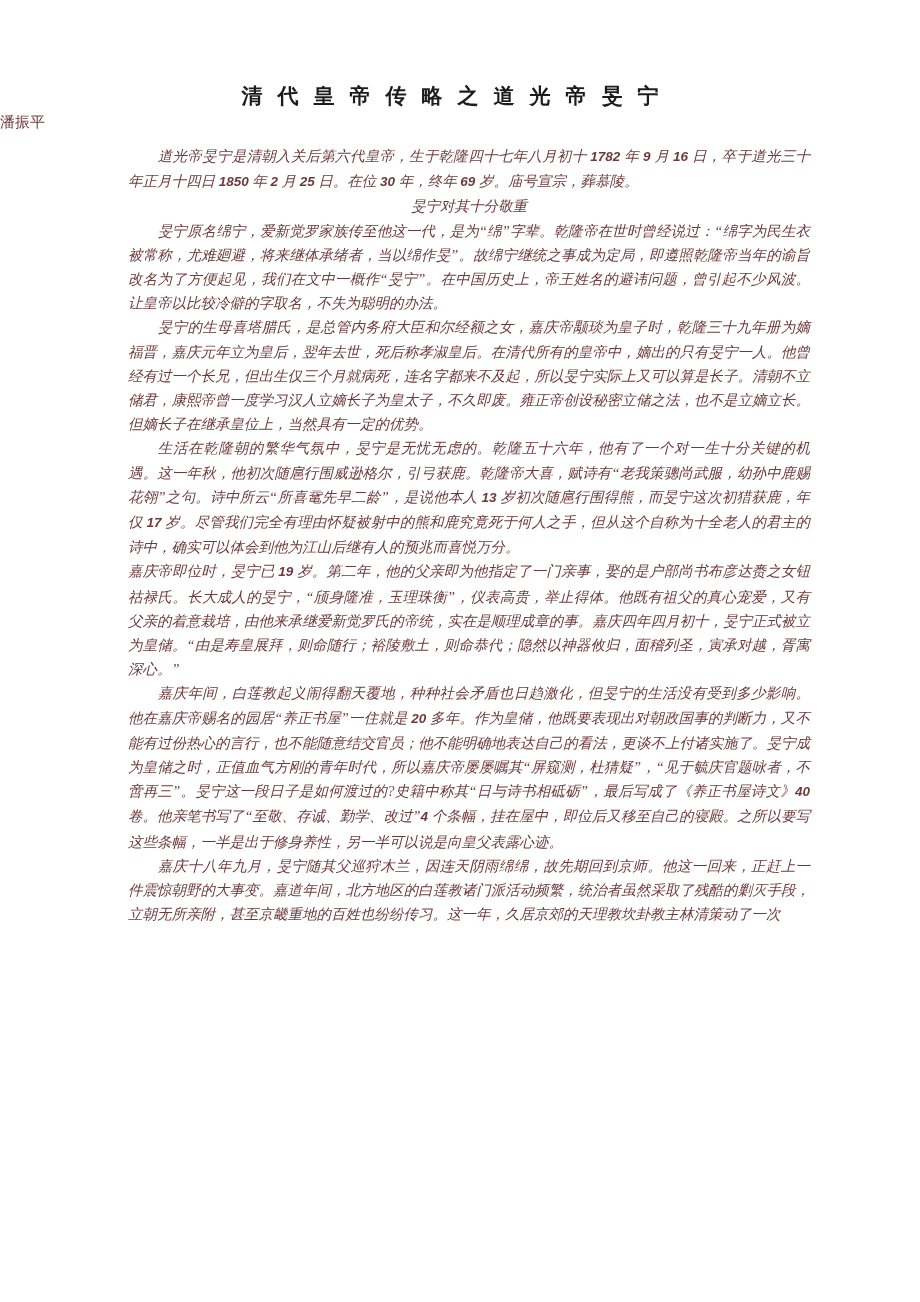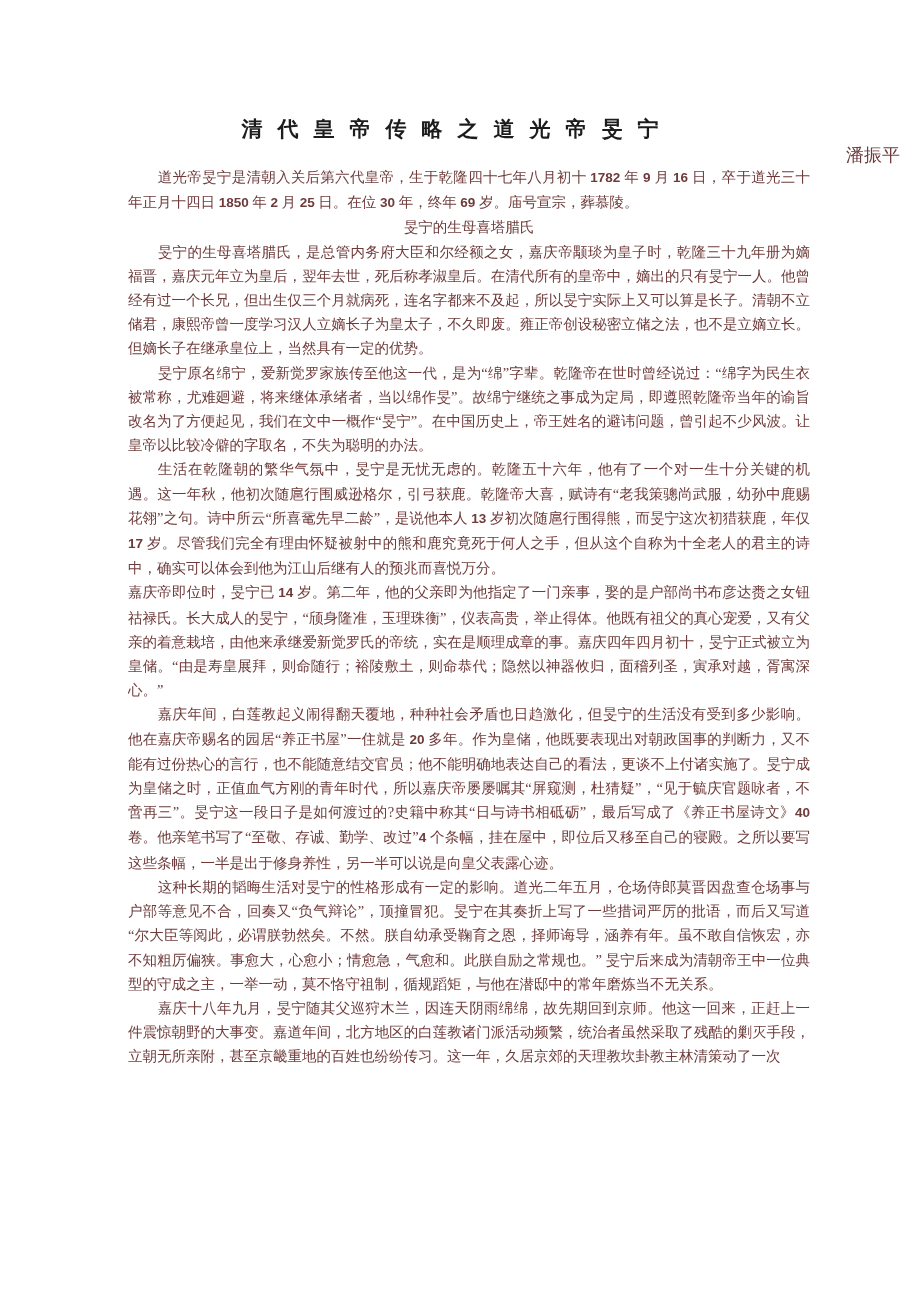--- a/index.html
+++ b/index.html
@@ -7,49 +7,50 @@
     padding: 0;
     background: #ffffff;
   }
   .page {
     position: relative;
     width: 900px;
     height: 1302px;
     background: var(--page-bg, #ffffff);
     overflow: hidden;
     box-sizing: border-box;
-    padding-top: 115px;
+    padding-top: 82px;
   }
   .doc-title {
     text-align: center;
     font-family: "Liberation Serif", "DejaVu Serif", serif;
     font-weight: bold;
     font-size: 21px;
     line-height: 28px;
     letter-spacing: 15px;
     text-indent: 15px;
     color: var(--title-text, #1c1c1c);
     white-space: nowrap;
   }
   .doc-author {
-    text-align: right;
+    text-align: left;
     font-family: "Liberation Serif", "DejaVu Serif", serif;
-    font-size: 18px;
+    font-size: 15px;
     line-height: 20px;
     margin-top: 2px;
     color: var(--body-text, #6e3a3a);
   }
   .doc-body {
     width: 682px;
     margin-left: 128px;
-    margin-top: 0;
+    margin-top: 12px;
     font-family: "Liberation Serif", "DejaVu Serif", serif;
     font-size: 14.5px;
     line-height: 24.2px;
     color: var(--body-text, #6e3a3a);
+    font-style: italic;
   }
   .doc-body p {
     margin: 0;
     padding: 0;
     text-align: justify;
   }
   .doc-body p.indent {
     text-indent: 2.05em;
   }
   .doc-body p.heading {
@@ -63,22 +64,21 @@
   }
 </style>
 </head>
 <body>
 
 <div class="page">
   <div class="doc-title">清代皇帝传略之道光帝旻宁</div>
   <div class="doc-author">潘振平</div>
   <div class="doc-body" id="doc-body">
       <p class="para indent">道光帝旻宁是清朝入关后第六代皇帝，生于乾隆四十七年八月初十 <span class="num">1782</span> 年 <span class="num">9</span> 月 <span class="num">16</span> 日，卒于道光三十年正月十四日 <span class="num">1850</span> 年 <span class="num">2</span> 月 <span class="num">25</span> 日。在位 <span class="num">30</span> 年，终年 <span class="num">69</span> 岁。庙号宣宗，葬慕陵。</p>
-      <p class="heading">旻宁的生母喜塔腊氏</p>
+      <p class="heading">旻宁对其十分敬重</p>
+      <p class="para indent">旻宁原名绵宁，爱新觉罗家族传至他这一代，是为“绵”字辈。乾隆帝在世时曾经说过：“绵字为民生衣被常称，尤难廻避，将来继体承绪者，当以绵作旻”。故绵宁继统之事成为定局，即遵照乾隆帝当年的谕旨改名为了方便起见，我们在文中一概作“旻宁”。在中国历史上，帝王姓名的避讳问题，曾引起不少风波。让皇帝以比较冷僻的字取名，不失为聪明的办法。</p>
       <p class="para indent">旻宁的生母喜塔腊氏，是总管内务府大臣和尔经额之女，嘉庆帝颙琰为皇子时，乾隆三十九年册为嫡福晋，嘉庆元年立为皇后，翌年去世，死后称孝淑皇后。在清代所有的皇帝中，嫡出的只有旻宁一人。他曾经有过一个长兄，但出生仅三个月就病死，连名字都来不及起，所以旻宁实际上又可以算是长子。清朝不立储君，康熙帝曾一度学习汉人立嫡长子为皇太子，不久即废。雍正帝创设秘密立储之法，也不是立嫡立长。但嫡长子在继承皇位上，当然具有一定的优势。</p>
-      <p class="para indent">旻宁原名绵宁，爱新觉罗家族传至他这一代，是为“绵”字辈。乾隆帝在世时曾经说过：“绵字为民生衣被常称，尤难廻避，将来继体承绪者，当以绵作旻”。故绵宁继统之事成为定局，即遵照乾隆帝当年的谕旨改名为了方便起见，我们在文中一概作“旻宁”。在中国历史上，帝王姓名的避讳问题，曾引起不少风波。让皇帝以比较冷僻的字取名，不失为聪明的办法。</p>
       <p class="para indent">生活在乾隆朝的繁华气氛中，旻宁是无忧无虑的。乾隆五十六年，他有了一个对一生十分关键的机遇。这一年秋，他初次随扈行围威逊格尔，引弓获鹿。乾隆帝大喜，赋诗有“老我策骢尚武服，幼孙中鹿赐花翎”之句。诗中所云“所喜鼋先早二龄”，是说他本人 <span class="num">13</span> 岁初次随扈行围得熊，而旻宁这次初猎获鹿，年仅 <span class="num">17</span> 岁。尽管我们完全有理由怀疑被射中的熊和鹿究竟死于何人之手，但从这个自称为十全老人的君主的诗中，确实可以体会到他为江山后继有人的预兆而喜悦万分。</p>
-      <p class="para">嘉庆帝即位时，旻宁已 <span class="num">14</span> 岁。第二年，他的父亲即为他指定了一门亲事，娶的是户部尚书布彦达赉之女钮祜禄氏。长大成人的旻宁，“颀身隆准，玉理珠衡”，仪表高贵，举止得体。他既有祖父的真心宠爱，又有父亲的着意栽培，由他来承继爱新觉罗氏的帝统，实在是顺理成章的事。嘉庆四年四月初十，旻宁正式被立为皇储。“由是寿皇展拜，则命随行；裕陵敷土，则命恭代；隐然以神器攸归，面稽列圣，寅承对越，胥寓深心。”</p>
+      <p class="para">嘉庆帝即位时，旻宁已 <span class="num">19</span> 岁。第二年，他的父亲即为他指定了一门亲事，娶的是户部尚书布彦达赉之女钮祜禄氏。长大成人的旻宁，“颀身隆准，玉理珠衡”，仪表高贵，举止得体。他既有祖父的真心宠爱，又有父亲的着意栽培，由他来承继爱新觉罗氏的帝统，实在是顺理成章的事。嘉庆四年四月初十，旻宁正式被立为皇储。“由是寿皇展拜，则命随行；裕陵敷土，则命恭代；隐然以神器攸归，面稽列圣，寅承对越，胥寓深心。”</p>
       <p class="para indent">嘉庆年间，白莲教起义闹得翻天覆地，种种社会矛盾也日趋激化，但旻宁的生活没有受到多少影响。他在嘉庆帝赐名的园居“养正书屋”一住就是 <span class="num">20</span> 多年。作为皇储，他既要表现出对朝政国事的判断力，又不能有过份热心的言行，也不能随意结交官员；他不能明确地表达自己的看法，更谈不上付诸实施了。旻宁成为皇储之时，正值血气方刚的青年时代，所以嘉庆帝屡屡嘱其“屏窥测，杜猜疑”，“见于毓庆官题咏者，不啻再三”。旻宁这一段日子是如何渡过的?史籍中称其“日与诗书相砥砺”，最后写成了《养正书屋诗文》<span class="num">40</span> 卷。他亲笔书写了“至敬、存诚、勤学、改过”<span class="num">4</span> 个条幅，挂在屋中，即位后又移至自己的寝殿。之所以要写这些条幅，一半是出于修身养性，另一半可以说是向皇父表露心迹。</p>
-      <p class="para indent">这种长期的韬晦生活对旻宁的性格形成有一定的影响。道光二年五月，仓场侍郎莫晋因盘查仓场事与户部等意见不合，回奏又“负气辩论”，顶撞冒犯。旻宁在其奏折上写了一些措词严厉的批语，而后又写道 “尔大臣等阅此，必谓朕勃然矣。不然。朕自幼承受鞠育之恩，择师诲导，涵养有年。虽不敢自信恢宏，亦不知粗厉偏狭。事愈大，心愈小；情愈急，气愈和。此朕自励之常规也。” 旻宁后来成为清朝帝王中一位典型的守成之主，一举一动，莫不恪守祖制，循规蹈矩，与他在潜邸中的常年磨炼当不无关系。</p>
       <p class="para indent">嘉庆十八年九月，旻宁随其父巡狩木兰，因连天阴雨绵绵，故先期回到京师。他这一回来，正赶上一件震惊朝野的大事变。嘉道年间，北方地区的白莲教诸门派活动频繁，统治者虽然采取了残酷的剿灭手段，立朝无所亲附，甚至京畿重地的百姓也纷纷传习。这一年，久居京郊的天理教坎卦教主林清策动了一次</p>
     </div>
 </div>
 
 </body></html>

